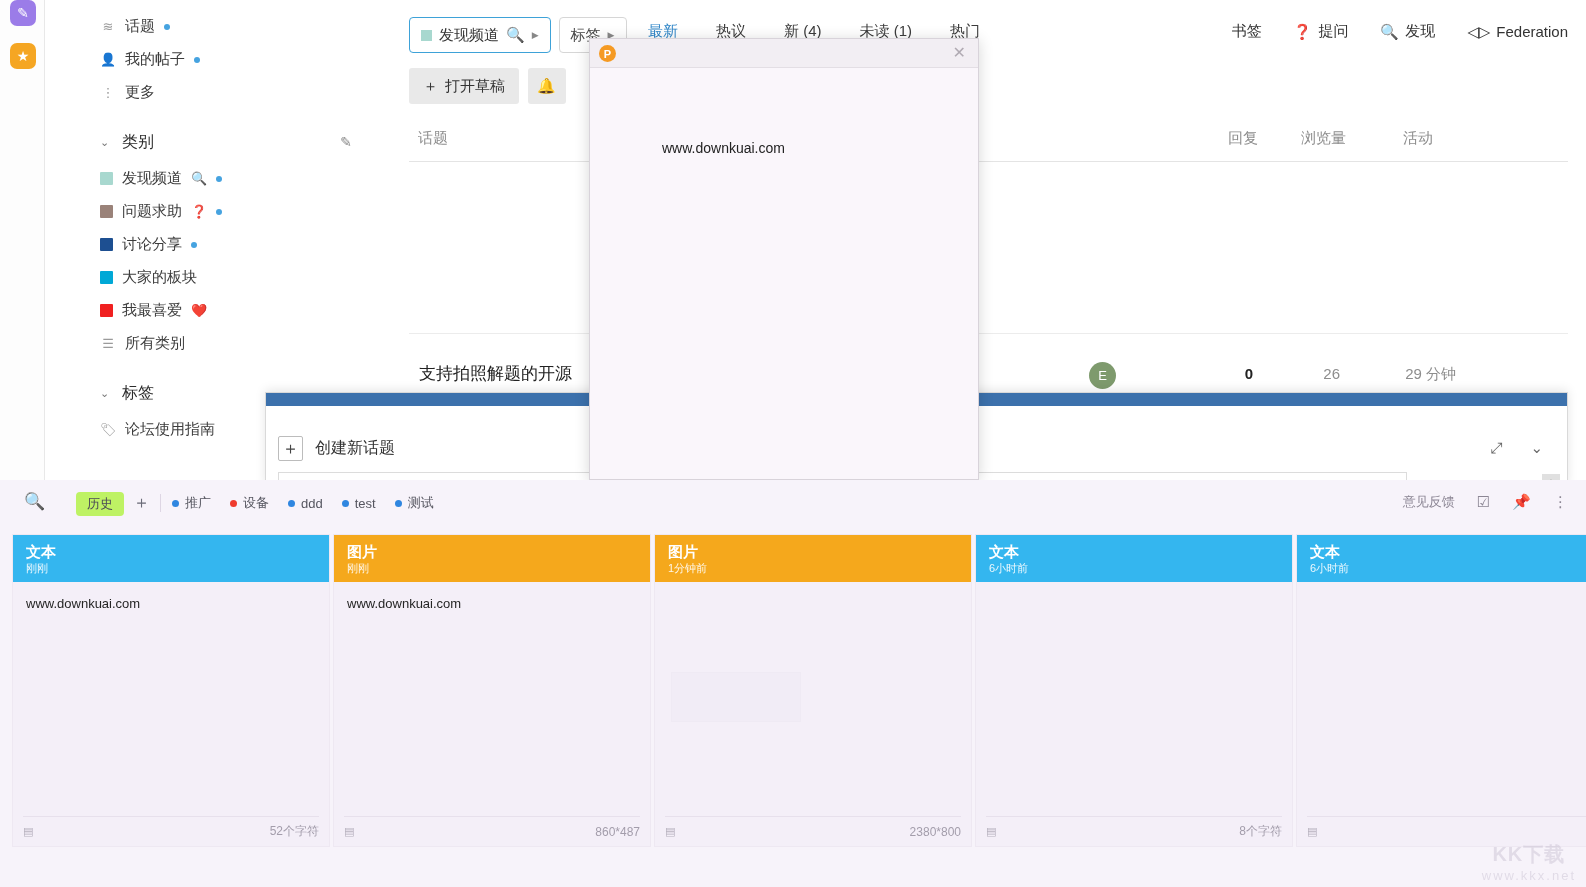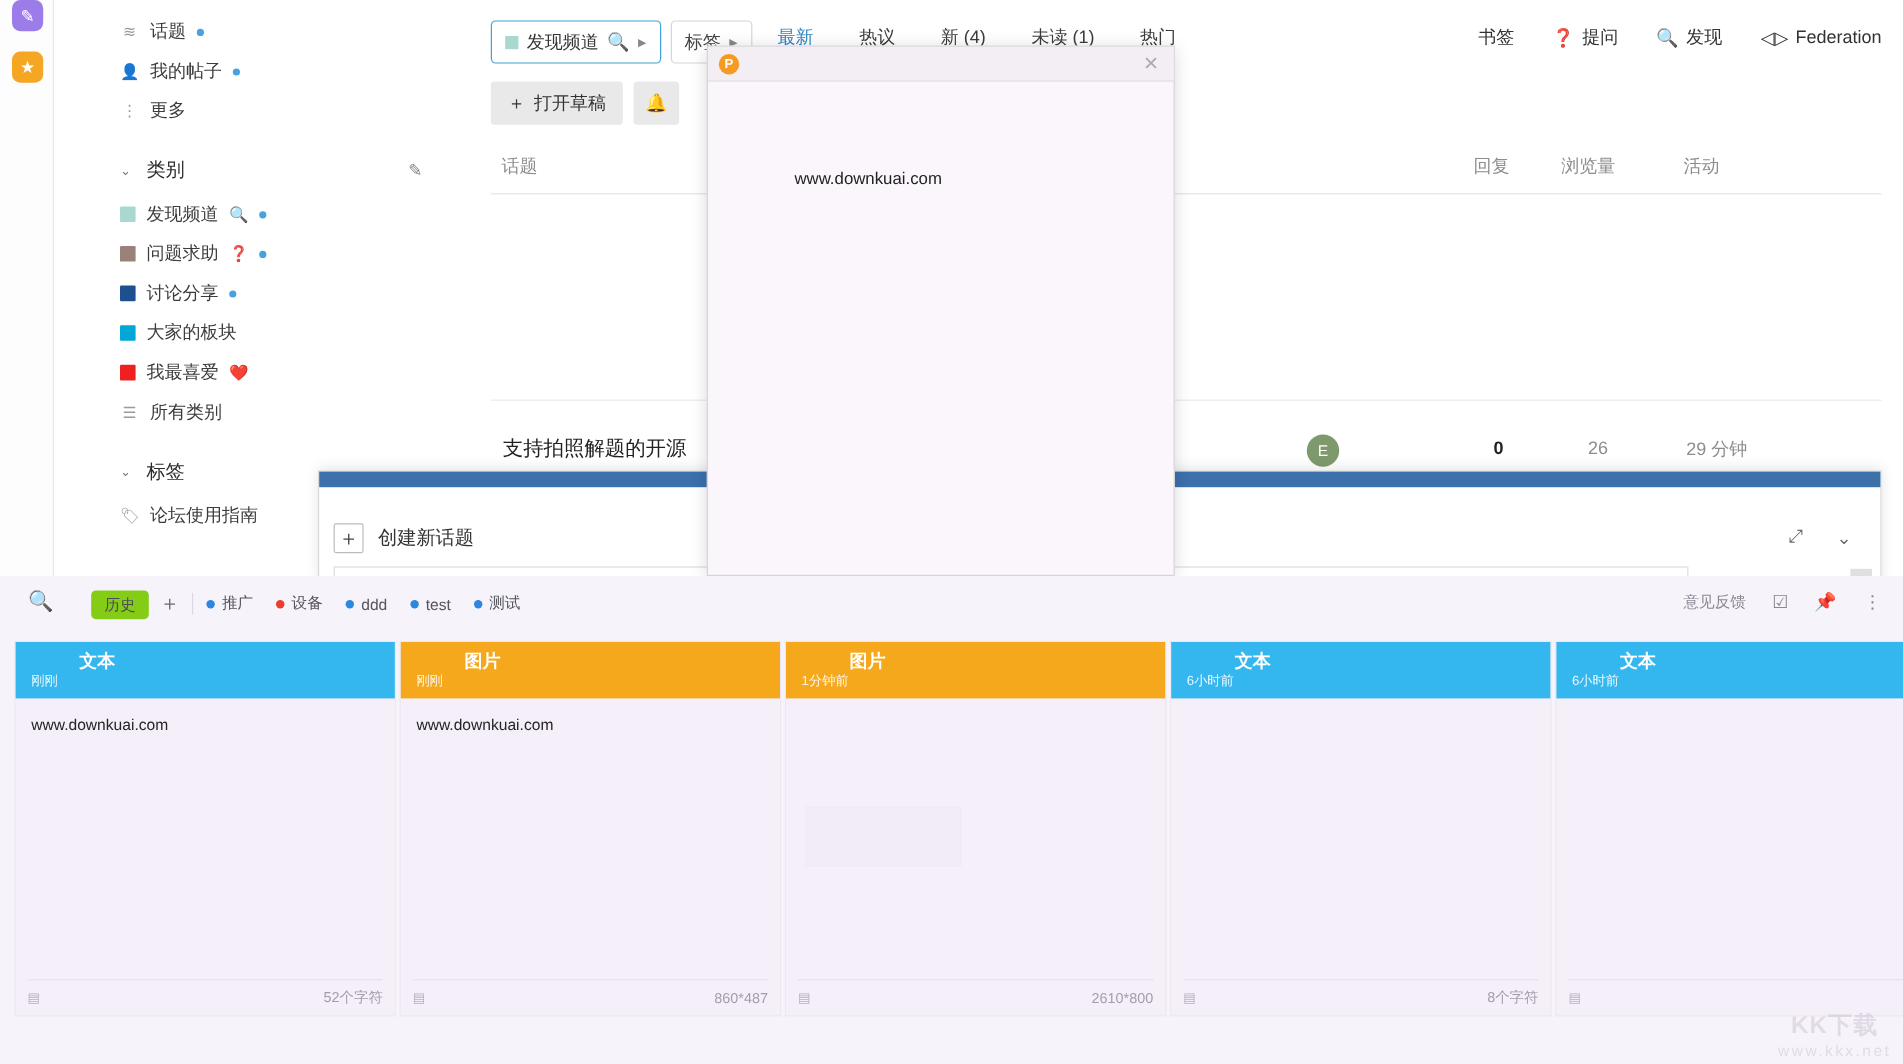--- a/index.html
+++ b/index.html
@@ -141,38 +141,38 @@
 
   
   .clip {
     position: absolute; left: 0; top: 480px; width: 1586px; height: 407px;
     background: #f7f3fa;
   }
   .clip-top { position: relative; height: 46px; }
   .clip-search { position: absolute; left: 24px; top: 11px; font-size: 17px; color: #6b6b78; }
   .clip-hist {
     position: absolute; left: 76px; top: 12px; padding: 3px 11px; border-radius: 4px;
-    background: #84cc16; font-size: 13px; color: #4c4c57;
+    background: #bef264; font-size: 13px; color: #4c4c57;
   }
   .clip-plus { position: absolute; left: 133px; top: 11px; font-size: 17px; color: #6b6b78; }
   .clip-divider { position: absolute; left: 160px; top: 14px; width: 1px; height: 18px; background: #ded6e4; }
   .tagfilters { position: absolute; left: 172px; top: 14px; display: flex; gap: 19px; }
   .tagf { display: flex; align-items: center; gap: 6px; font-size: 13px; color: #55555f; }
   .tagf i { width: 7px; height: 7px; border-radius: 50%; display: block; }
   .clip-right { position: absolute; right: 18px; top: 13px; display: flex; align-items: center; gap: 22px; color: #8c8694; font-size: 15px; }
   .clip-right .fb { font-size: 13px; color: #8c8694; }
 
   .cards { position: absolute; left: 0; top: 46px; right: 0; height: 361px; }
   .card {
     position: absolute; top: 8px; width: 318px; height: 313px;
     background: #f4eff8; border: 1px solid #eee8f2;
     display: flex; flex-direction: column;
   }
   .card-head { height: 47px; padding: 7px 13px 0 13px; color: #fff; }
-  .card-type { font-size: 15px; font-weight: bold; line-height: 19px; margin-left: 40px; }
+  .card-type { font-size: 15px; font-weight: bold; line-height: 19px; }
   .card-time { font-size: 11px; opacity: .9; line-height: 15px; }
   .card-body { flex: 1; position: relative; padding: 14px 13px 0 13px; font-size: 13px; color: #252525; }
   .card-foot {
     height: 30px; border-top: 1px solid #e7e0ec; margin: 0 10px;
     display: flex; align-items: center; justify-content: space-between;
     font-size: 12px; color: #a39dab;
   }
   .card-foot .fi { font-size: 11px; color: #b6b0bd; }
   .ghost-img {
     position: absolute; left: 16px; top: 90px; width: 130px; height: 50px;
@@ -431,21 +431,21 @@
       <div class="card" style="left:654px;">
         <div class="card-head" style="background:#f5a81c">
           <div class="card-type">图片</div>
           <div class="card-time">1分钟前</div>
         </div>
         <div class="card-body">
           <span class="ghost-img"></span>
         </div>
         <div class="card-foot">
           <span class="fi">▤</span>
-          <span>2610*800</span>
+          <span>2380*800</span>
         </div>
       </div>
 
       <div class="card" style="left:975px;">
         <div class="card-head" style="background:#34b6ef">
           <div class="card-type">文本</div>
           <div class="card-time">6小时前</div>
         </div>
         <div class="card-body"></div>
         <div class="card-foot">

